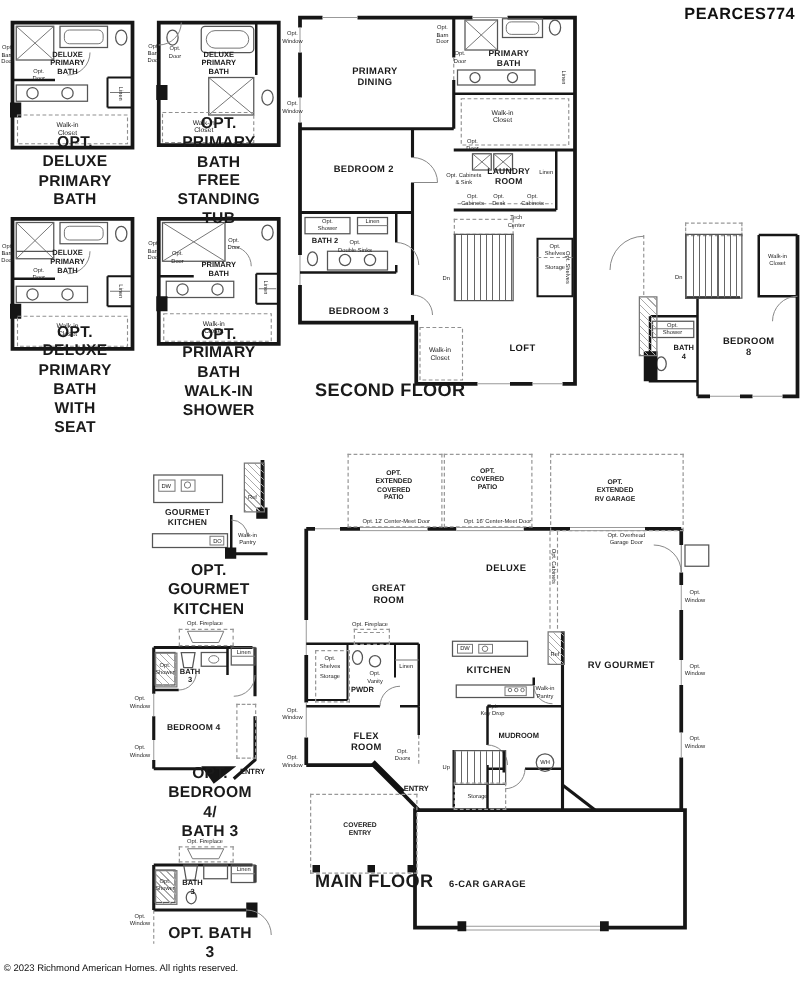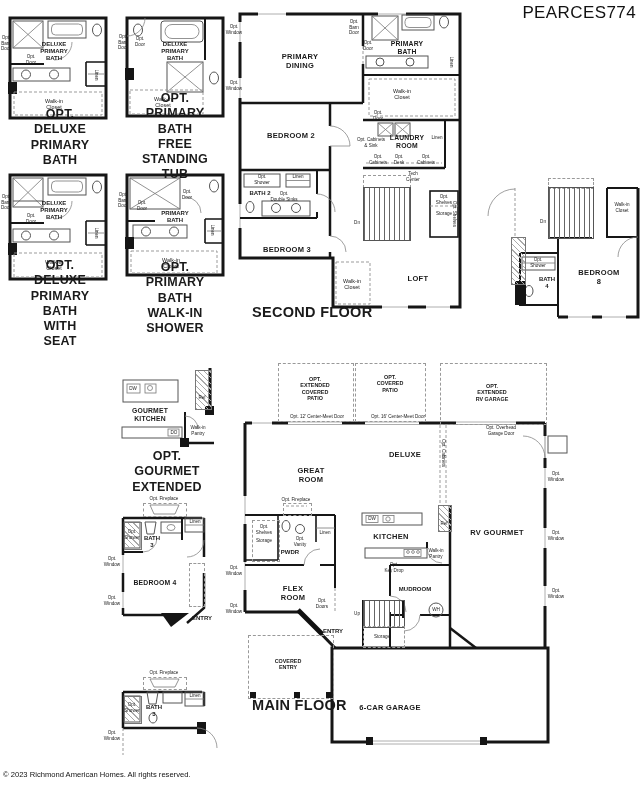--- a/index.html
+++ b/index.html
@@ -13,21 +13,21 @@
   .f75{font-size:7.5px;font-weight:700;letter-spacing:.3px}
   .f7{font-size:6.8px;font-weight:700;letter-spacing:.2px}
   .f6{font-size:6px;font-weight:700}
   .f5{font-size:5.4px;font-weight:700}
   .f45{font-size:4.6px;font-weight:400;color:#222;line-height:1.25}
   .vert{writing-mode:vertical-rl}
   .leftal{transform:translate(0,-50%);text-align:center}
   .stairs{position:absolute;border:1px solid #555;background:repeating-linear-gradient(90deg,#666 0,#666 .8px,transparent .8px,transparent 5px);z-index:1}
   .hatch{position:absolute;border:1px solid #777;background:repeating-linear-gradient(45deg,#aaa 0,#aaa .8px,transparent .8px,transparent 4px);z-index:1}
   .dashbox{position:absolute;border:1px dashed #999;z-index:1}
-  #plan-code{position:absolute;right:4px;top:3px;font-size:17px;font-weight:400;letter-spacing:.4px}
+  #plan-code{position:absolute;right:4px;top:3px;font-size:13px;font-weight:700;letter-spacing:.4px}
   #copyright{position:absolute;left:3px;top:770px;font-size:7.6px;font-weight:400;color:#111}
   .w3{stroke:#161616;stroke-width:3;fill:none}
   .w25{stroke:#161616;stroke-width:2.5;fill:none}
   .w2{stroke:#161616;stroke-width:2;fill:none}
   .w15{stroke:#161616;stroke-width:1.6;fill:none}
   .fx{stroke:#555;stroke-width:1;fill:none}
   .fx2{stroke:#777;stroke-width:.8;fill:none}
   .dsh{stroke:#909090;stroke-width:.9;fill:none;stroke-dasharray:3 2}
   .arc{stroke:#888;stroke-width:.8;fill:none}
   .win{stroke:#999;stroke-width:.8}
@@ -340,21 +340,21 @@
     </svg>
     <div class="hatch" style="left:87px;top:2px;width:15px;height:38px"></div>
     <div class="lbl f7" style="left:42px;top:47px">GOURMET
 KITCHEN</div>
     <div class="lbl f45" style="left:25px;top:21px">DW</div>
     <div class="lbl f45" style="left:66px;top:65px">DO</div>
     <div class="lbl f45" style="left:94px;top:30px">Ref</div>
     <div class="lbl f45" style="left:90px;top:63px">Walk-in
 Pantry</div>
     <div class="lbl f13" style="left:59px;top:104px">OPT. GOURMET
-EXTENDED</div>
+KITCHEN</div>
   </div>
 
   <div class="plan" style="left:238px;top:356px;width:340px;height:400px">
     <svg width="340" height="400" viewBox="0 0 340 400">
       <path class="w3" d="M7,67 H307"></path>
       <rect class="wht" x="50" y="64" width="54" height="6"></rect>
         <line class="win" x1="50" y1="66" x2="104" y2="66"></line>
         <line class="win" x1="50" y1="68.5" x2="104" y2="68.5"></line>
       <rect class="wht" x="127" y="64" width="54" height="6"></rect>
         <line class="win" x1="127" y1="66" x2="181" y2="66"></line>
@@ -532,20 +532,22 @@
     <div class="lbl f45" style="left:27px;top:40px">Opt.
 Shower</div>
     <div class="lbl f6" style="left:47px;top:47px">BATH
 3</div>
     <div class="lbl f7" style="left:50px;top:88px">BEDROOM 4</div>
     <div class="lbl f45" style="left:7px;top:67px">Opt.
 Window</div>
     <div class="lbl f45" style="left:7px;top:106px">Opt.
 Window</div>
     <div class="lbl f6" style="left:97px;top:124px">ENTRY</div>
+    <div class="lbl f13" style="left:63px;top:147px">OPT. BEDROOM 4/
+BATH 3</div>
   </div>
 
   <div class="plan" style="left:105px;top:660px;width:140px;height:110px">
     <svg width="140" height="110" viewBox="0 0 140 110">
       <path class="w25" d="M18,32 H97"></path>
       <path class="w25" d="M99,32 V46"></path>
       <rect class="fx" x="80" y="32" width="19" height="14"></rect>
         <line class="fx2" x1="80" y1="39" x2="99" y2="39"></line>
       <path class="w25" d="M18,32 V68"></path>
       <path class="w25" d="M18,68 H92"></path>
@@ -561,16 +563,17 @@
     <div class="hatch" style="left:19px;top:36px;width:16px;height:26px"></div>
     <div class="dashbox" style="left:38px;top:17px;width:42px;height:11px"></div>
     <div class="lbl f45" style="left:59px;top:13px">Opt. Fireplace</div>
     <div class="lbl f45" style="left:90px;top:36px">Linen</div>
     <div class="lbl f45" style="left:27px;top:48px">Opt.
 Shower</div>
     <div class="lbl f6" style="left:49px;top:51px">BATH
 3</div>
     <div class="lbl f45" style="left:7px;top:76px">Opt.
 Window</div>
+    <div class="lbl f13" style="left:63px;top:95px">OPT. BATH 3</div>
   </div>
 
   <div id="copyright">© 2023 Richmond American Homes. All rights reserved.</div>
 </div>
 
 </body></html>

